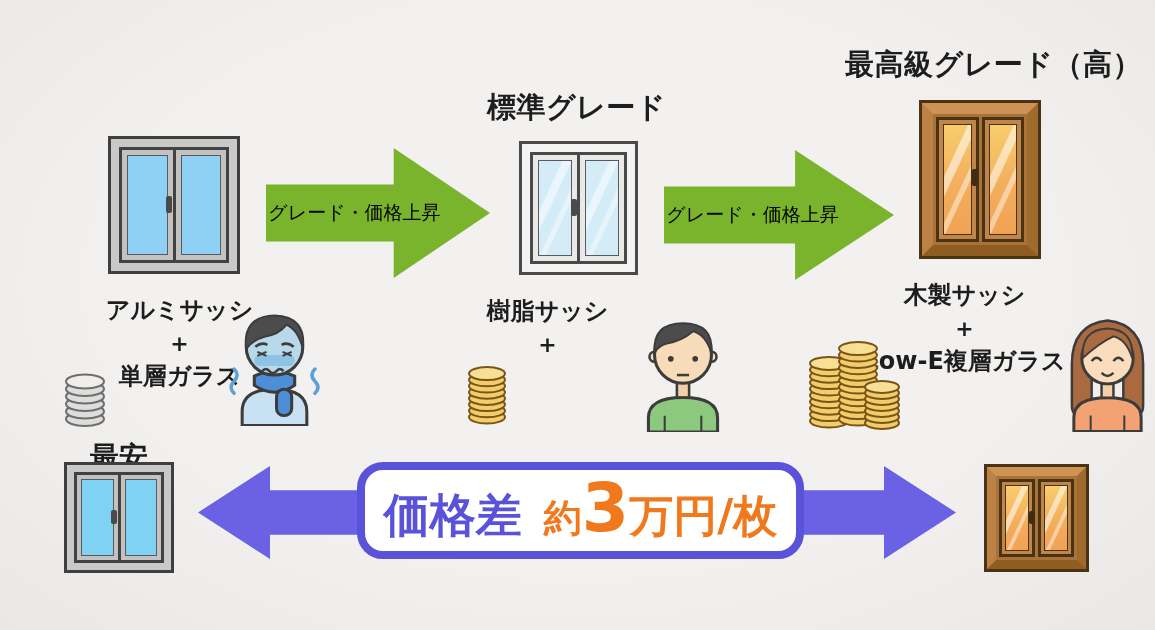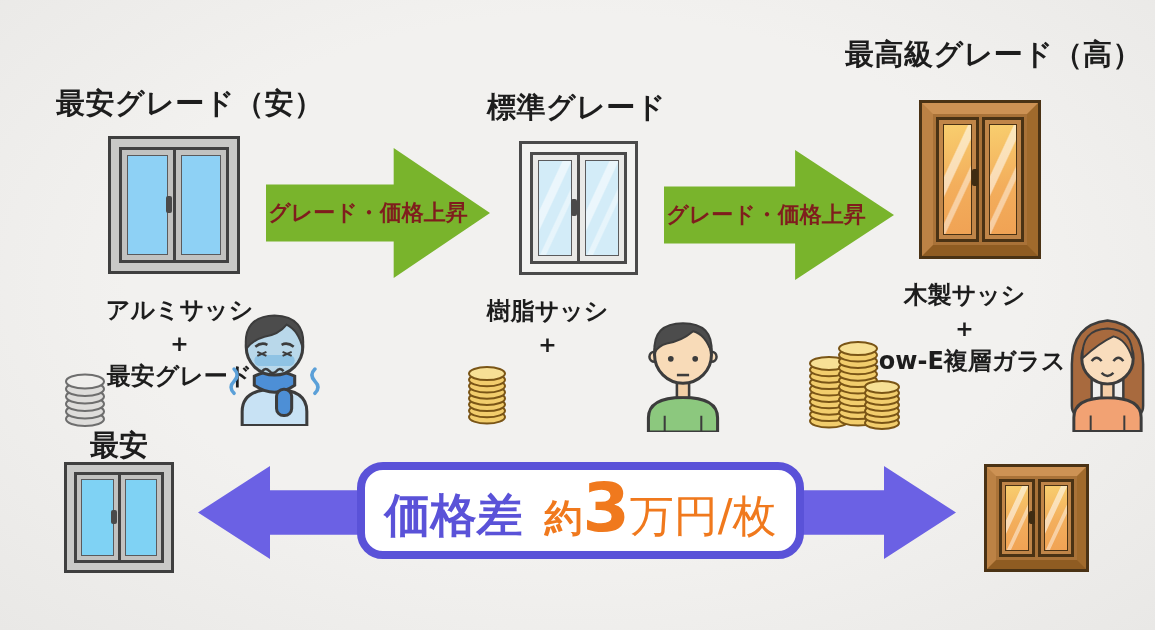--- a/index.html
+++ b/index.html
@@ -5,52 +5,52 @@
   html,body { margin:0; padding:0; }
   body { font-family:"DejaVu Sans","Liberation Sans",sans-serif; }
   .canvas {
     position:relative; width:1155px; height:630px; overflow:hidden;
     background: radial-gradient(ellipse at 50% 45%, #f2f1ef 55%, #e9e8e6 100%);
   }
   .abs { position:absolute; box-sizing:border-box; }
 
   
   .grade-title { font-weight:bold; color:#1d1d1d; font-size:29px; letter-spacing:0.5px; white-space:nowrap; }
-  .bottom-label { font-weight:bold; color:#1d1d1d; font-size:29px; text-align:center; }
+  .bottom-label { font-weight:bold; color:#1d1d1d; font-size:29px; text-align:center;margin-top:12px; }
 
   
   .spec { text-align:center; font-weight:bold; color:#1d1d1d; font-size:24px; line-height:33px; }
   .spec .plus { font-size:22px; }
 
   
   .arrow-green {
     background:#79b42c;
     clip-path:polygon(0 28%, 57% 28%, 57% 0, 100% 50%, 57% 100%, 57% 72%, 0 72%);
   }
   .arrow-green .lbl {
     position:absolute; left:1%; width:57%; top:50%; transform:translateY(-50%);
-    text-align:center; color:#7f1d1d; font-weight:bold; font-size:22px; white-space:nowrap;
+    text-align:center; color:#000000; font-weight:normal; font-size:19px; white-space:nowrap;
   }
 
   
   .arrow-purple {
     background:#6b61e4; z-index:1;
     clip-path:polygon(0 50%, 9.5% 0, 9.5% 26%, 90.5% 26%, 90.5% 0, 100% 50%, 90.5% 100%, 90.5% 74%, 9.5% 74%, 9.5% 100%);
   }
 
   
   .price-box {
     background:#ffffff; border:8px solid #5a52d8; border-radius:26px; z-index:2;
     display:flex; align-items:center; justify-content:center;
   }
   .price-row { display:flex; align-items:baseline; }
   .price-label { color:#5a52d8; font-weight:bold; font-size:46px; margin-right:22px; }
   .price-approx { color:#f0791d; font-weight:bold; font-size:38px; }
   .price-amount { color:#f0791d; font-weight:bold; font-size:68px; line-height:1; }
-  .price-unit { color:#f0791d; font-weight:normal; font-size:44px; }
+  .price-unit { color:#f0791d; font-weight:bold; font-size:44px; }
 
   
   .win { box-sizing:border-box; }
   .win-gray { background:#c9c9c7; border:3px solid #3f3f3f; padding:8px; display:flex; }
   .sashes { display:flex; width:100%; height:100%; }
   .sash { flex:1; border:3px solid #424242; background:#c2c2c0; padding:5px; }
   .sash + .sash { margin-left:-3px; }
   .glass { width:100%; height:100%; box-sizing:border-box; background:#8ed1f5; border:1px solid #5a5a5c; position:relative; overflow:hidden; }
 
   
@@ -72,23 +72,22 @@
 
   .handle { position:absolute; top:43%; left:50%; width:6px; height:17px;
     background:#4a4a4a; border-radius:2px; transform:translateX(-8px); z-index:2; }
   .handle-wood { background:#3f2c12; }
 </style>
 </head>
 <body>
 
 <div class="canvas">
 
-  <div class="abs grade-title" style="left:56px; top:84px;">最安グレード（安）</div>
   <div class="abs grade-title" style="left:487px; top:88px;text-align:right;">標準グレード</div>
-  <div class="abs grade-title" style="left:845px; top:35px;">最高級グレード（高）</div>
+  <div class="abs grade-title" style="left:845px; top:45px;">最高級グレード（高）</div>
 
   <div class="abs win win-gray" style="left:108px; top:136px; width:132px; height:138px;">
     <div class="sashes">
       <div class="sash">
           <div class="glass"></div>
         </div>
       <div class="sash">
           <div class="glass"></div>
         </div>
     </div>
@@ -123,21 +122,21 @@
       <div class="wood-sash">
           <div class="glass-wood rf"></div>
         </div>
     </div>
     <div class="handle handle-wood"></div>
   </div>
 
   <div class="abs spec" style="left:82px; top:294px; width:195px;">
     <div>アルミサッシ</div>
     <div class="plus">+</div>
-    <div>最安グレード</div>
+    <div>単層ガラス</div>
   </div>
 
   <div class="abs spec" style="left:450px; top:295px; width:195px;">
     <div>樹脂サッシ</div>
     <div class="plus">+</div>
   </div>
 
   <div class="abs spec" style="left:822px; top:279px; width:285px;">
     <div>木製サッシ</div>
     <div class="plus">+</div>

